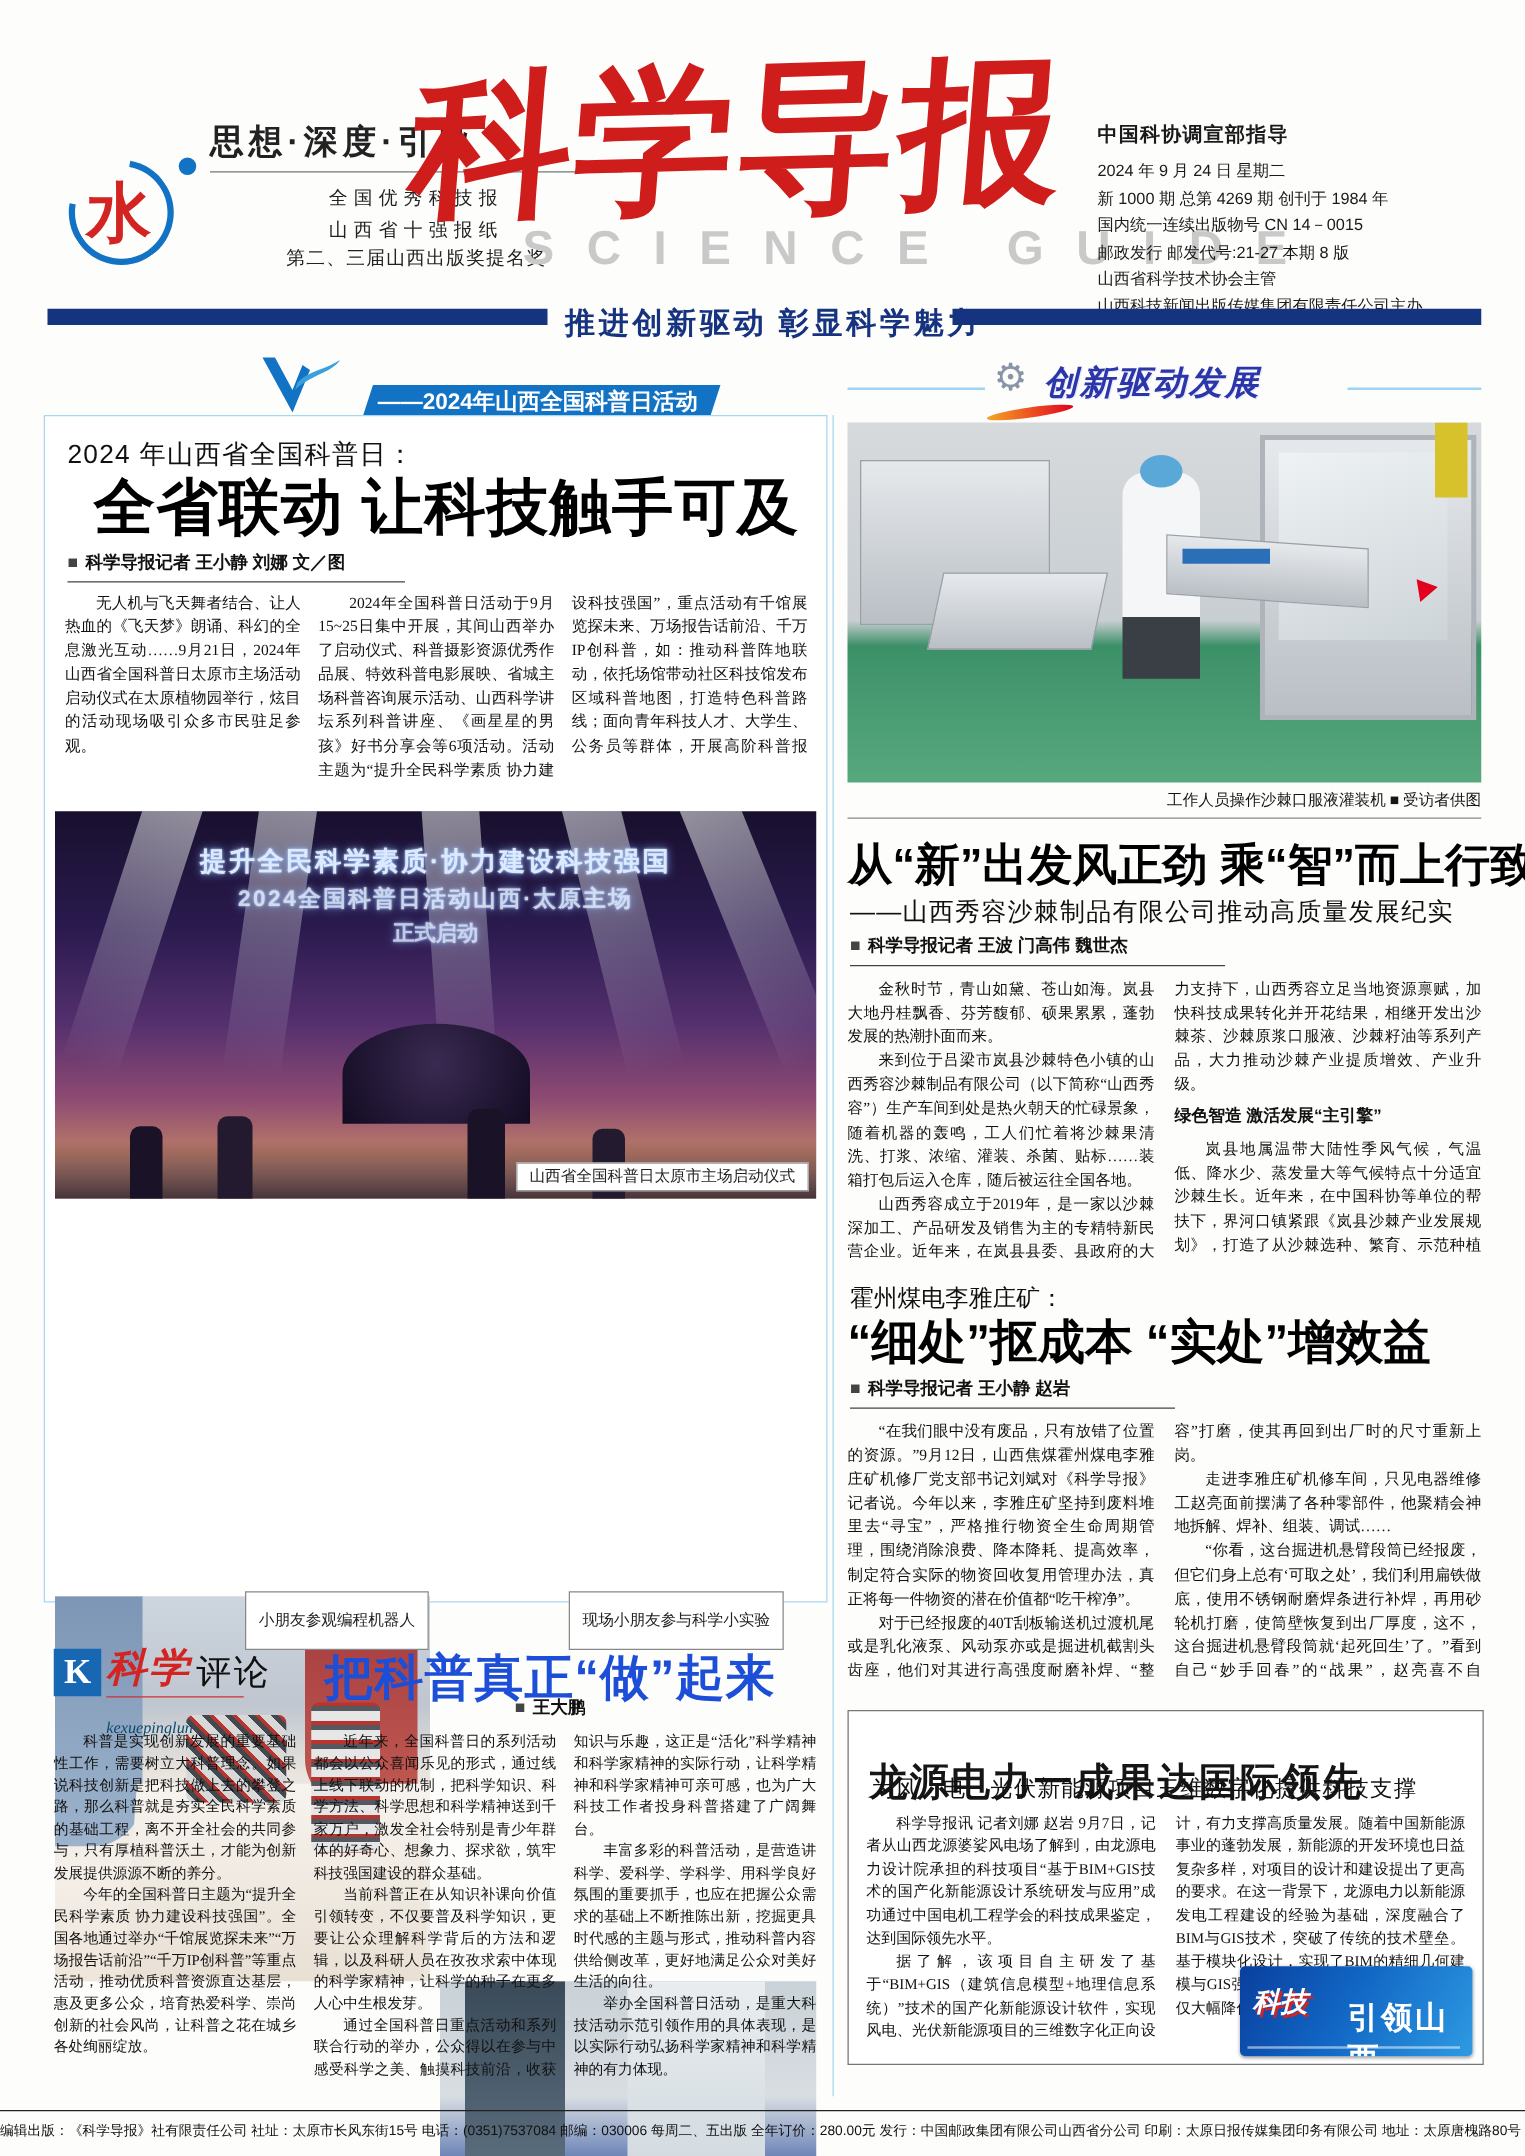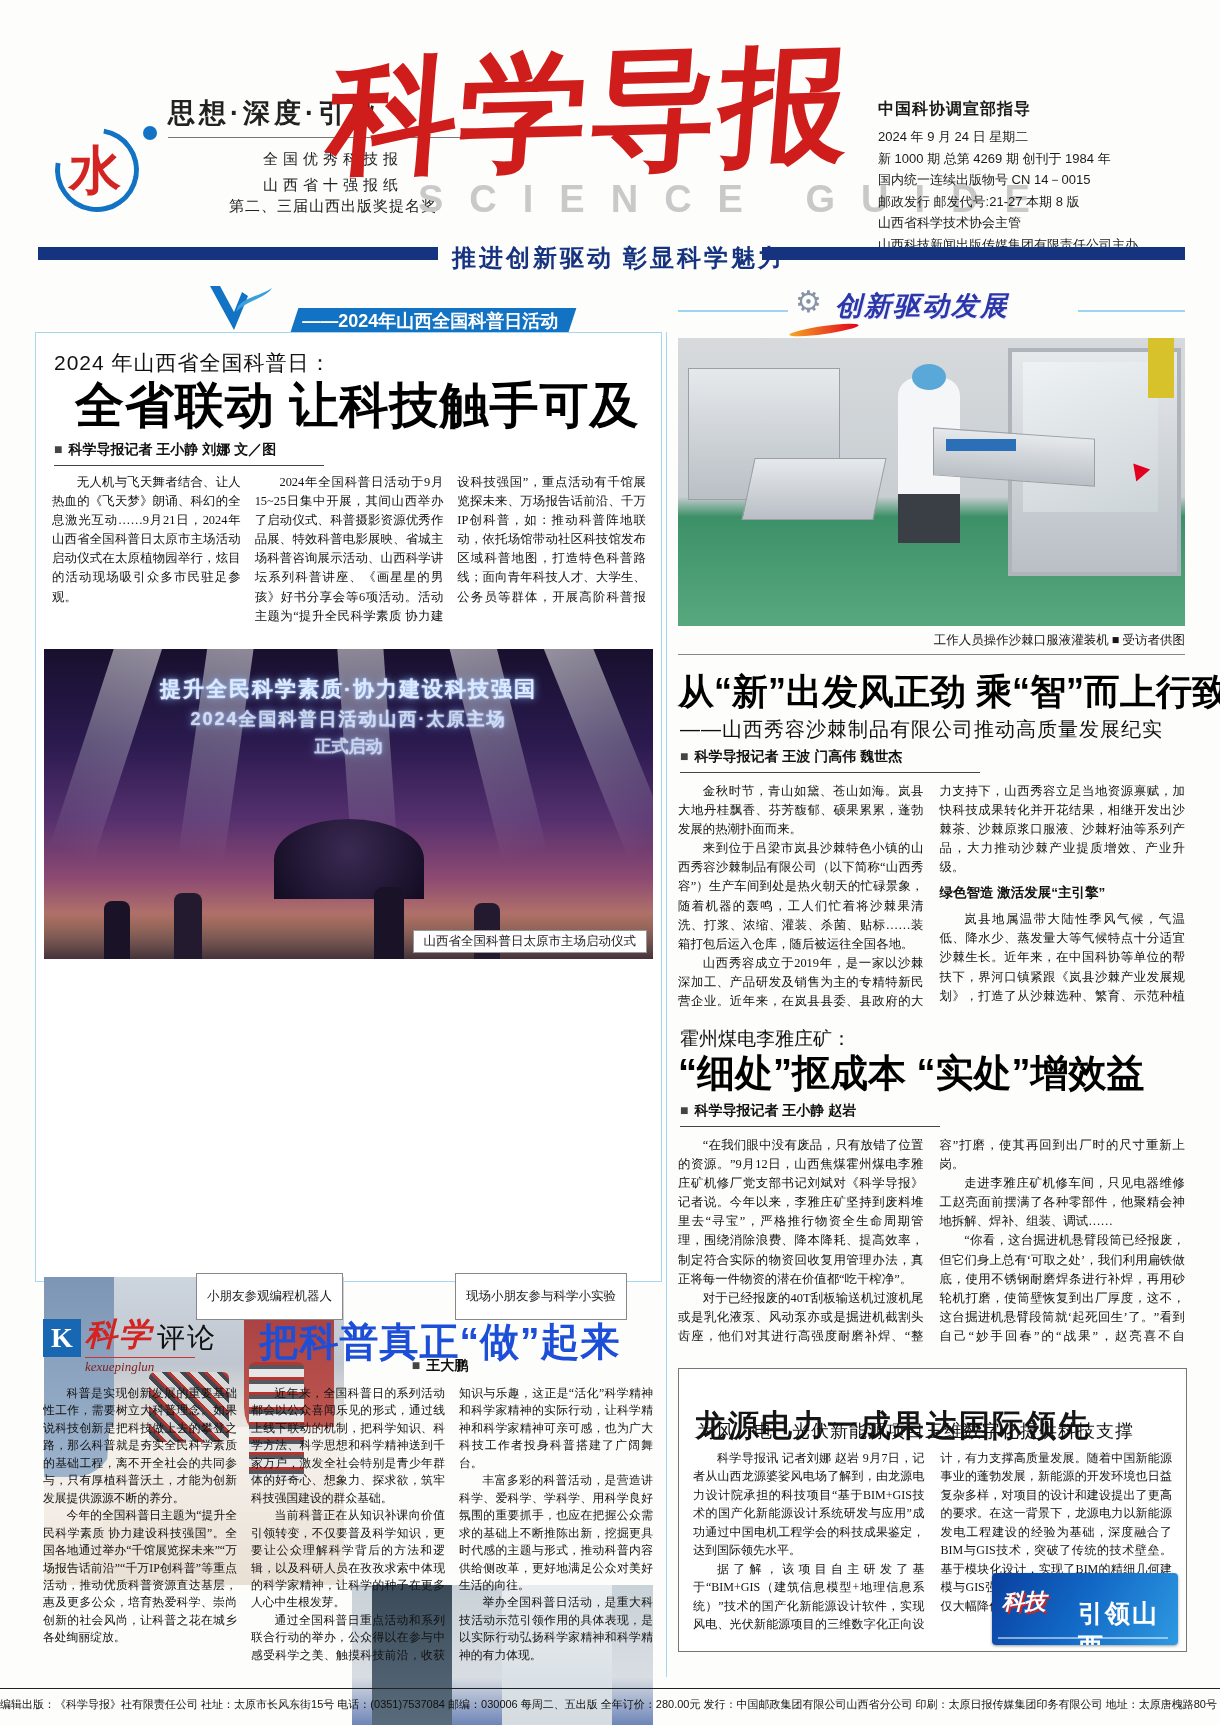--- a/index.html
+++ b/index.html
@@ -58,21 +58,21 @@
   .capbox{background:#fff;border:1px solid #888;font-size:12.5px;padding:14px 10px;color:#222;white-space:nowrap;}
   .robotph{background:linear-gradient(180deg,#cdd5de 0%,#bfc6cf 28%,#e9e4de 46%,#f4efe9 70%,#efe6da 100%);}
   .sciph{background:linear-gradient(180deg,#c9d2d8 0%,#d8dde2 30%,#2c4f9e 55%,#24418a 100%);}
   .factory{background:linear-gradient(180deg,#d6dadd 0%,#c9ced2 55%,#3c9068 62%,#58a87e 100%);}
   .machine{position:absolute;background:linear-gradient(180deg,#e6e9ec,#b9bfc5);border:1px solid #9aa0a6;}
   
   .cmt-logo-k{width:38px;height:38px;background:#1767b3;color:#fff;font-size:28px;font-weight:bold;
               text-align:center;line-height:38px;font-family:"Liberation Serif",serif;}
   .cmt-sci{font-size:32px;font-weight:bold;color:#d42422;font-style:italic;letter-spacing:2px;}
   .cmt-rev{font-size:28px;color:#111;letter-spacing:2px;}
-  .cmt-pinyin{font-size:13px;font-style:italic;color:#7f1d1d;border-top:1px solid #c33;padding-top:1px;}
+  .cmt-pinyin{font-size:13px;font-style:italic;color:#0c4a6e;border-top:1px solid #c33;padding-top:16px;}
   .cmt-title{font-size:39px;font-weight:bold;color:#1d4ed8;letter-spacing:1px;}
   
   .r-headline{font-size:36px;font-weight:bold;color:#000;letter-spacing:0px;white-space:nowrap;}
   .r-subtitle{font-size:20px;color:#111;letter-spacing:1px;}
   .r-kicker{font-size:19px;color:#111;}
   .r-headline2{font-size:38px;font-weight:bold;color:#000;white-space:nowrap;text-align:center;}
   .ly-box{border:1px solid #777;background:#fff;}
   .ly-headline{font-size:31px;font-weight:bold;letter-spacing:2px;margin-top:24px;}
   .ly-sub{font-size:18px;letter-spacing:1px;color:#111;}
   .badge{background:linear-gradient(120deg,#0a3f9e 0%,#1166c4 45%,#2e9ae2 100%);border-radius:4px;

